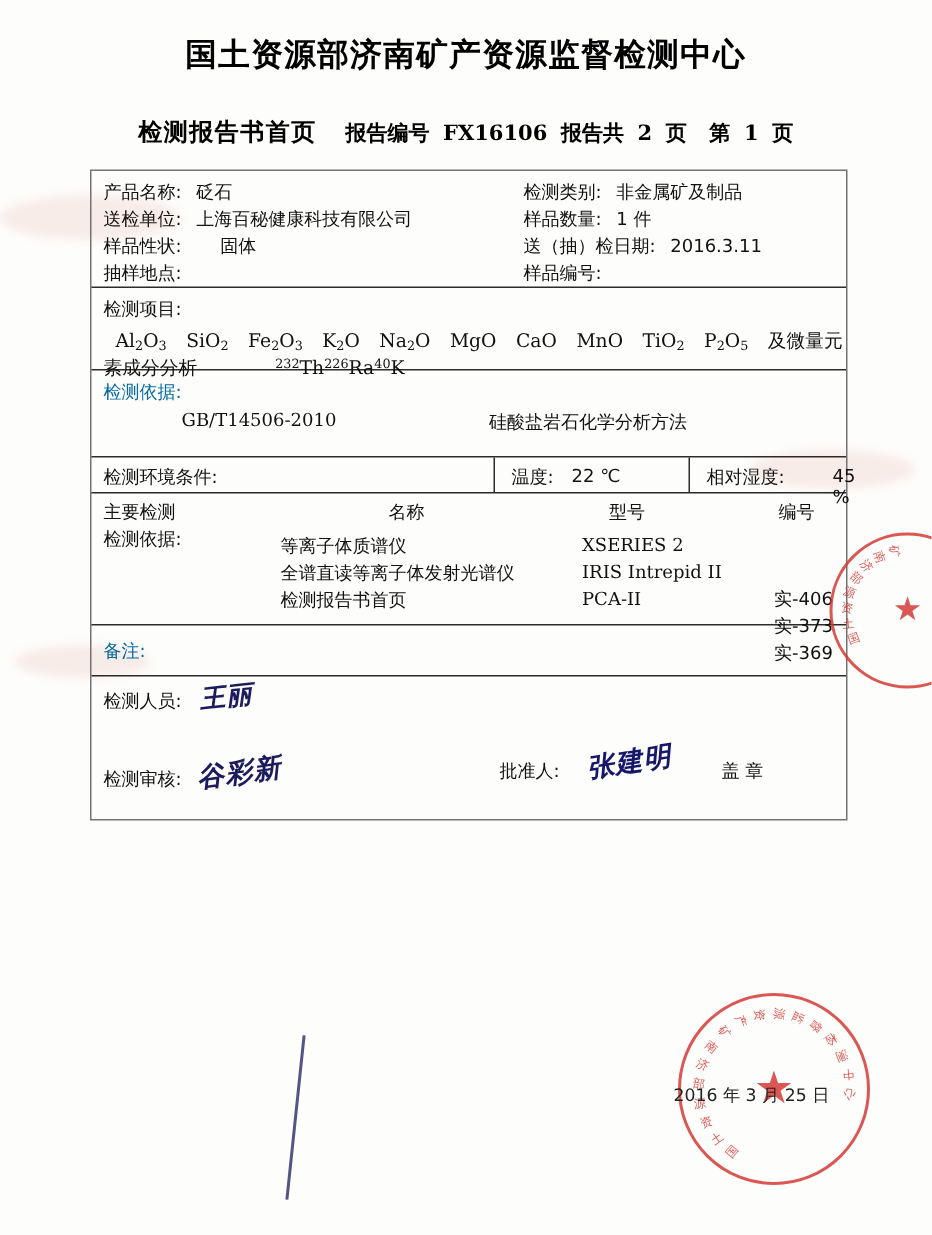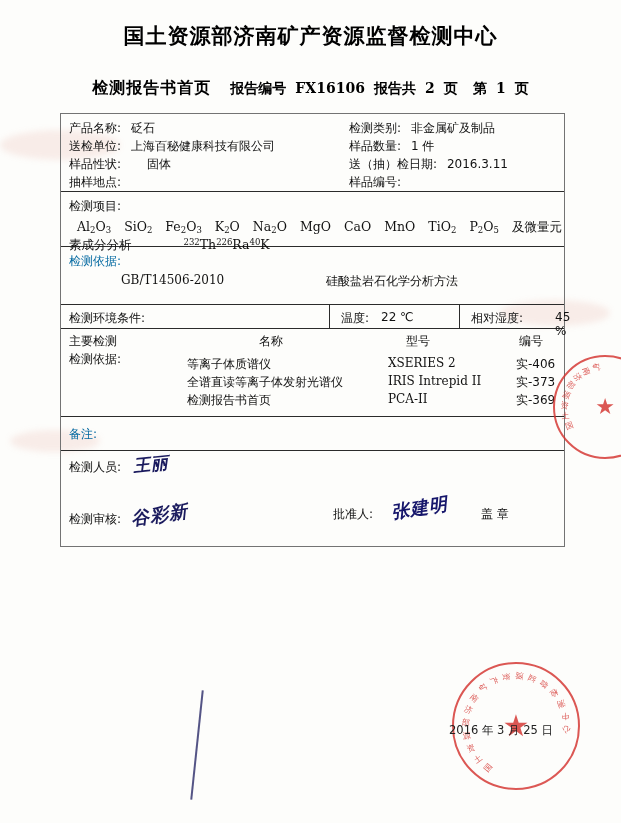--- a/index.html
+++ b/index.html
@@ -154,21 +154,21 @@
     border-left: 1px solid #2b2b2b;
   }
 
   
   .sec6 { height: 88px; position: relative; }
   .sec6 .hdr { position: absolute; font-size: 12px; top: 4px; }
   .sec6 .hdr2 { position: absolute; font-size: 12px; top: 22px; }
   .eq-row { position: absolute; font-size: 12px; white-space: nowrap; }
   .eq-name { left: 126px; }
   .eq-model { left: 327px; font-family: "DejaVu Serif", "Liberation Serif", serif; }
-  .eq-no { left: 455px; }
+  .eq-no { left: 455px; margin-top: 35px; }
 
   
   .sec7 { height: 34px; padding: 6px 8px 16px 8px; }
 
   
   .sec8 { height: 95px; position: relative; }
   .sec8 .lbl-insp { position: absolute; left: 8px; top: 8px; font-size: 12px; }
   .sec8 .lbl-rev { position: absolute; left: 8px; top: 60px; font-size: 12px; }
   .sec8 .lbl-appr { position: absolute; left: 272px; top: 55px; font-size: 12px; text-align: right; }
   .sec8 .lbl-seal { position: absolute; left: 420px; top: 55px; font-size: 12px; }

